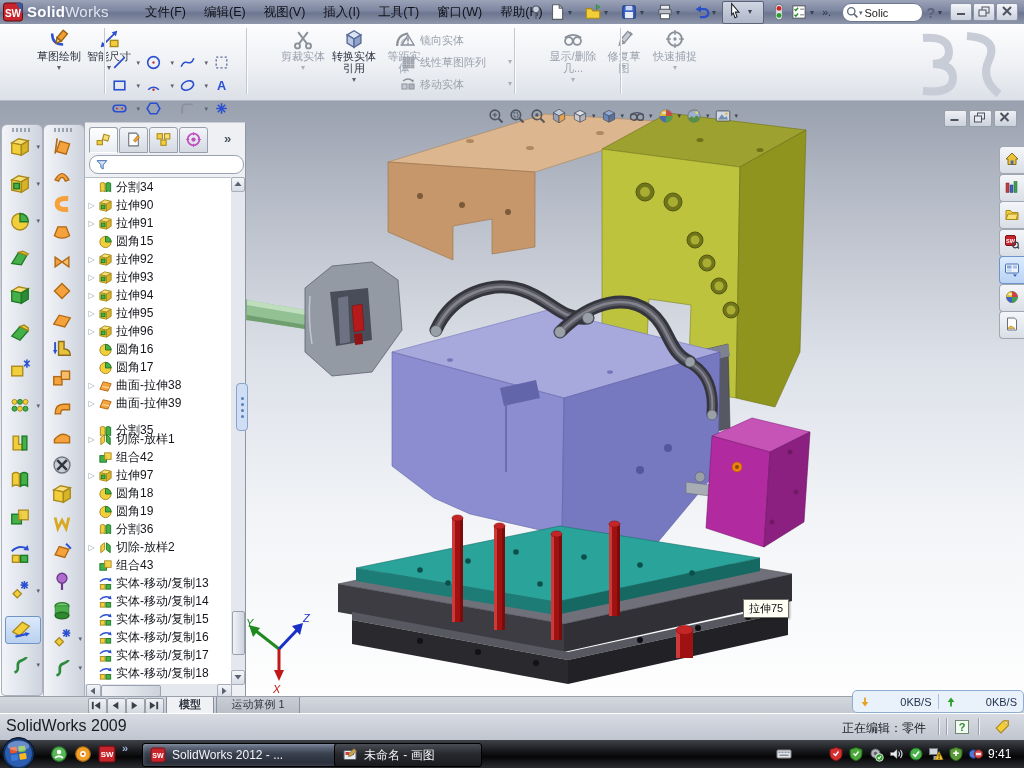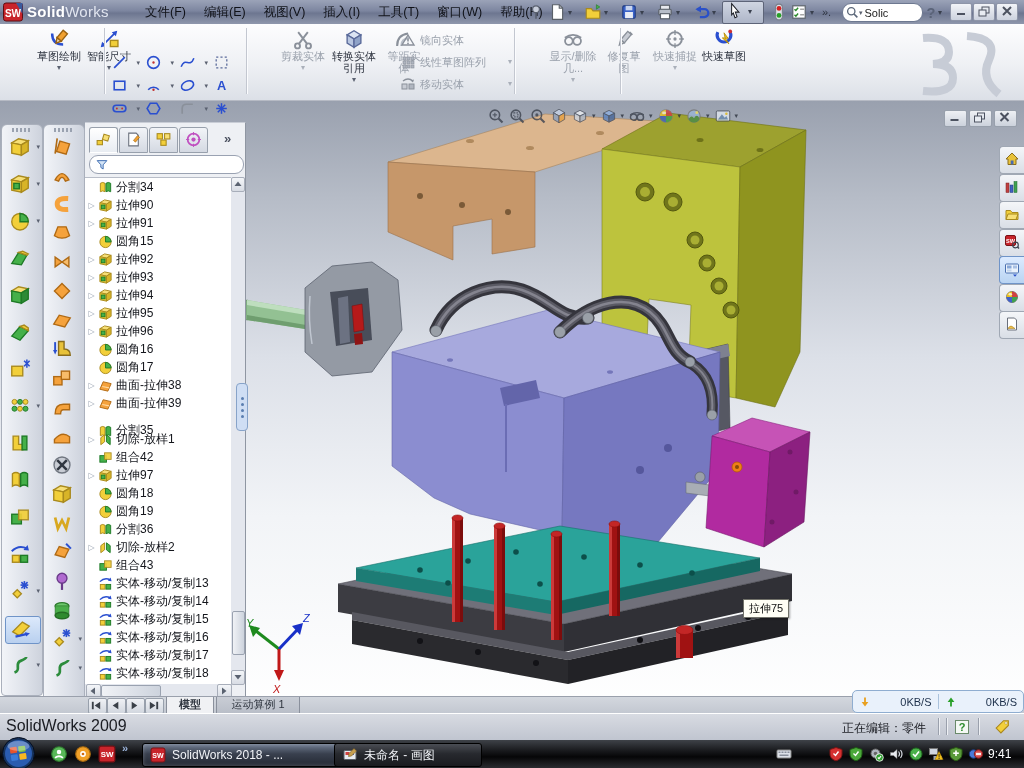--- a/index.html
+++ b/index.html
@@ -766,30 +766,20 @@
             <line x1="8" y1="1.5" x2="8" y2="5" stroke="#8a909a"></line>
             <line x1="8" y1="11" x2="8" y2="14.5" stroke="#8a909a"></line>
             <line x1="1.5" y1="8" x2="5" y2="8" stroke="#8a909a"></line>
             <line x1="11" y1="8" x2="14.5" y2="8" stroke="#8a909a"></line>
             <circle cx="8" cy="8" r="1.2" fill="#8a909a"></circle>
           </svg>
         </span>
       <span class="rlabel">快速捕捉</span>
       <span class="rdrop">▾</span>
     </div>
-    <div class="rbtn" style="left:672px;width:46px">
-      <span class="ricon">
-          <svg viewBox="0 0 16 16" width="100%" height="100%">
-            <path d="M3.5 3 a5 5 0 1 0 9 0" fill="none" stroke="#2a4fd0" stroke-width="2.2"></path>
-            <polygon points="8,3.5 11,7.5 9,7.5 11.5,11.5 6.8,7.2 8.8,7.2" fill="#f5c518" stroke="#b08606" stroke-width=".6"></polygon>
-            <circle cx="12.5" cy="2.5" r="1.4" fill="#d03030"></circle>
-          </svg>
-        </span>
-      <span class="rlabel">快速草图</span>
-    </div>
     <svg class="abs" style="left:905px;top:2px" width="115" height="72" viewBox="0 0 115 72">
       <path d="M18 12 q26 -2 26 14 q0 11 -16 12 q20 0 20 14 q0 16 -30 13" stroke="#c7ccd6" stroke-width="8" fill="none"></path>
       <path d="M62 10 q32 2 22 24 q-9 19 10 34" stroke="#c7ccd6" stroke-width="8" fill="none"></path>
     </svg>
   </div>
 
 
   <div class="ltb" id="ltb1">
       <div class="handle"></div>
       <div class="tool" style="top: 10px;">
@@ -1648,21 +1638,21 @@
       </div>
     <span id="ql-chev">»</span>
     <div id="taskbtns">
         <div class="taskbtn active" style="left: 142px; width: 182px;">
           <span class="ticon">
             <svg viewBox="0 0 16 16" width="100%" height="100%">
               <rect x="1" y="1" width="14" height="14" rx="2" fill="#c8242b" stroke="#7a1216"></rect>
               <text x="8" y="11" font-size="7" fill="#fff" text-anchor="middle" font-weight="bold">SW</text>
             </svg>
           </span>
-          <span>SolidWorks 2018 - ...</span>
+          <span>SolidWorks 2012 - ...</span>
         </div>
         <div class="taskbtn idle" style="left: 334px; width: 132px;">
           <span class="ticon">
             <svg viewBox="0 0 16 16" width="100%" height="100%">
               <rect x="2" y="3.5" width="12" height="9" rx="1" fill="#e8ecf2" stroke="#5a6068"></rect>
               <rect x="3.5" y="5" width="4" height="3" fill="#d04040"></rect>
               <rect x="8.5" y="5" width="3.5" height="3" fill="#4060c0"></rect>
               <path d="M12 1.5 l2.5 2.5 -5 5 -3 .5 .5 -3 Z" fill="#c8a050" stroke="#7a5a20" stroke-width=".6"></path>
             </svg>
           </span>

